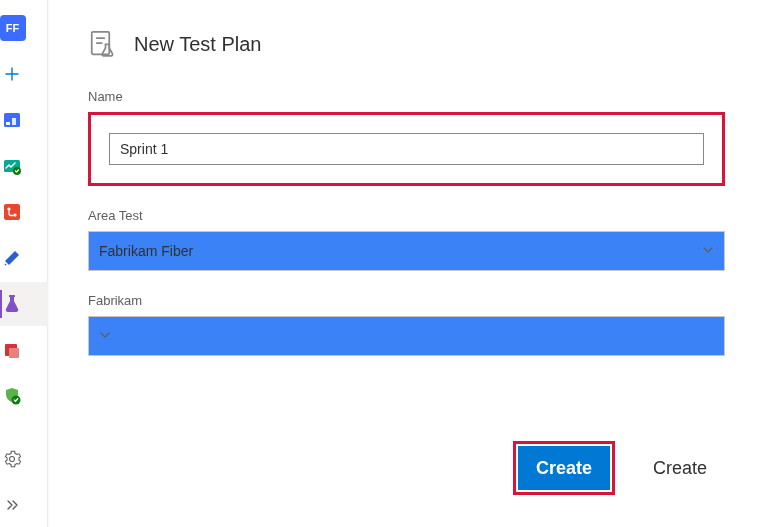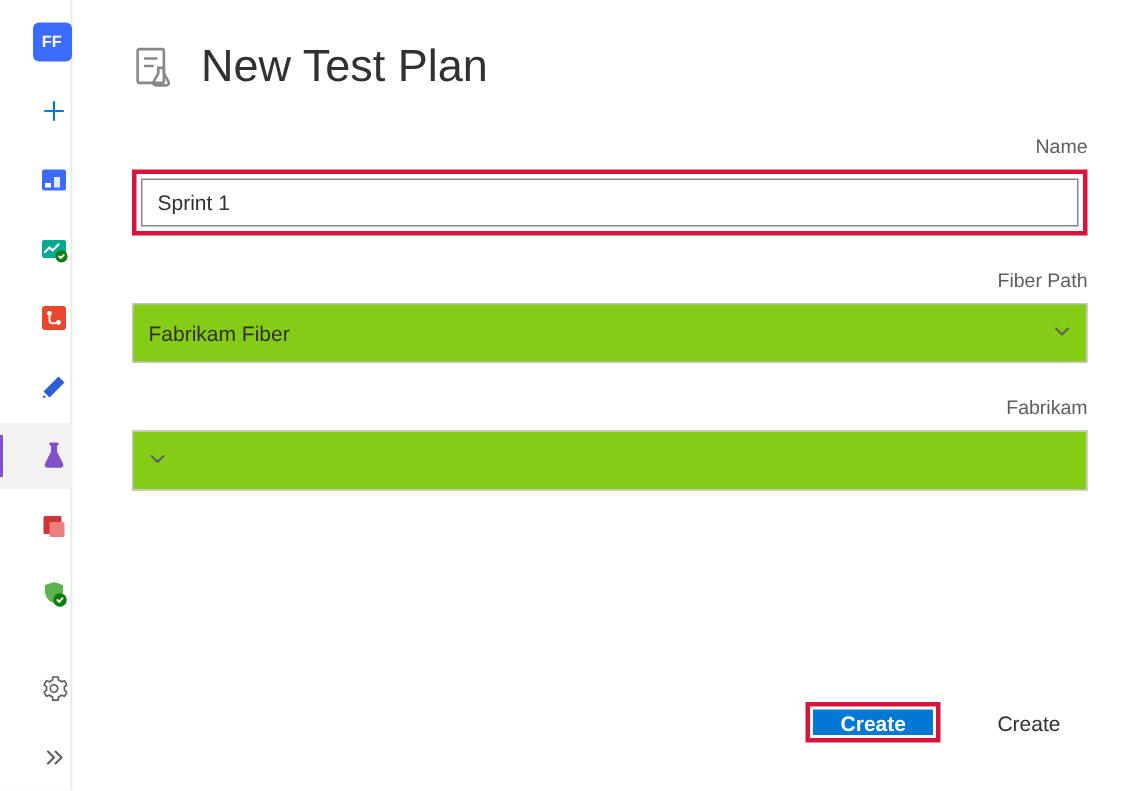--- a/index.html
+++ b/index.html
@@ -23,21 +23,21 @@
       flex-direction: column;
       align-items: center;
       padding-top: 6px;
       gap: 2px;
     }
     .sidebar-item {
       width: 48px;
       height: 44px;
       display: flex;
       align-items: center;
-      justify-content: flex-end;
+      justify-content: flex-start;
       cursor: pointer;
       position: relative;
     }
     .sidebar-item.selected {
       background: #f3f2f1;
     }
     .sidebar-item.selected::before {
       content: "";
       position: absolute;
       left: 0;
@@ -69,78 +69,77 @@
       display: flex;
       flex-direction: column;
     }
     .page-header {
       display: flex;
       align-items: center;
       gap: 16px;
       margin-bottom: 28px;
     }
     .page-title {
-      font-size: 30px;
+      font-size: 20px;
       font-weight: 400;
       color: #323130;
     }
     .field {
       margin-bottom: 22px;
     }
     .field-label {
       font-size: 13px;
       color: #605e5c;
       margin-bottom: 8px;
       display: block;
-      text-align: right;
     }
     .highlight-wrap {
       border: 3px solid #d8143c;
-      padding: 3px;
+      padding: 18px;
     }
     .text-input {
       width: 100%;
       height: 32px;
       border: 1px solid #8a8886;
       padding: 0 10px;
       font-family: inherit;
       font-size: 14px;
       color: #323130;
       outline: none;
     }
     .dropdown {
       width: 100%;
       height: 40px;
       border: 1px solid #c8c6c4;
       padding: 0 10px;
       display: flex;
       align-items: center;
       justify-content: space-between;
       cursor: pointer;
-      background: #84cc16;
+      background: #3b82f6;
     }
     .dropdown-value {
       color: #323130;
     }
     .chevron {
       color: #605e5c;
     }
     .footer {
       margin-top: auto;
       display: flex;
       justify-content: flex-end;
       align-items: center;
       gap: 20px;
       padding-top: 20px;
     }
     .btn {
-      height: 17px;
+      height: 44px;
       padding: 0 18px;
       font-family: inherit;
-      font-size: 14px;
+      font-size: 18px;
       border: none;
       cursor: pointer;
       display: flex;
       align-items: center;
     }
     .btn-primary {
       background: #0078d4;
       color: #fff;
       font-weight: 600;
     }
@@ -266,21 +265,21 @@
   </div>
 
   <div class="field">
     <label class="field-label">Name</label>
     <div class="highlight-wrap">
       <input type="text" class="text-input" value="Sprint 1" style="">
     </div>
   </div>
 
   <div class="field">
-    <label class="field-label">Fiber Path</label>
+    <label class="field-label">Area Test</label>
     <div class="dropdown">
       <span class="dropdown-value">Fabrikam Fiber</span>
       <span class="chevron">
         <svg width="12" height="12" viewBox="0 0 12 12">
             <path d="M2 4l4 4 4-4" stroke="#605e5c" stroke-width="1.3" fill="none" stroke-linecap="round" stroke-linejoin="round"></path>
           </svg>
       </span>
     </div>
   </div>
 

